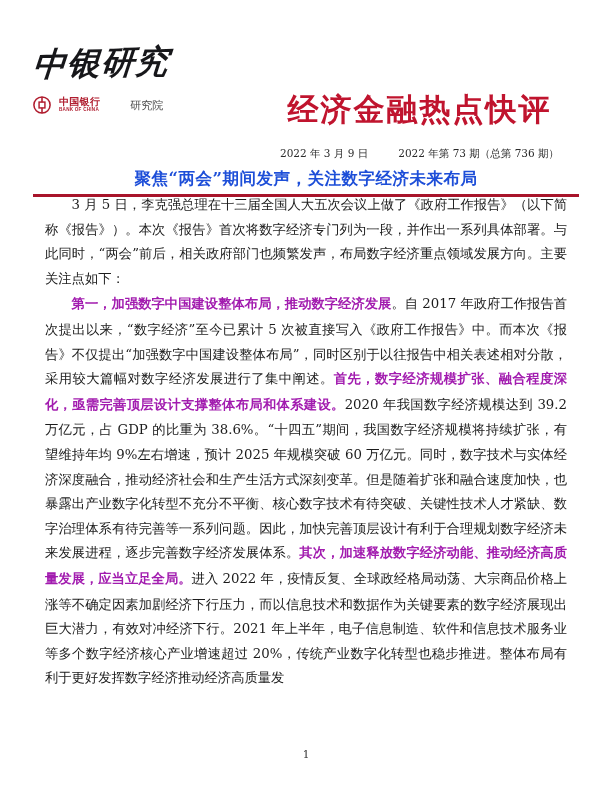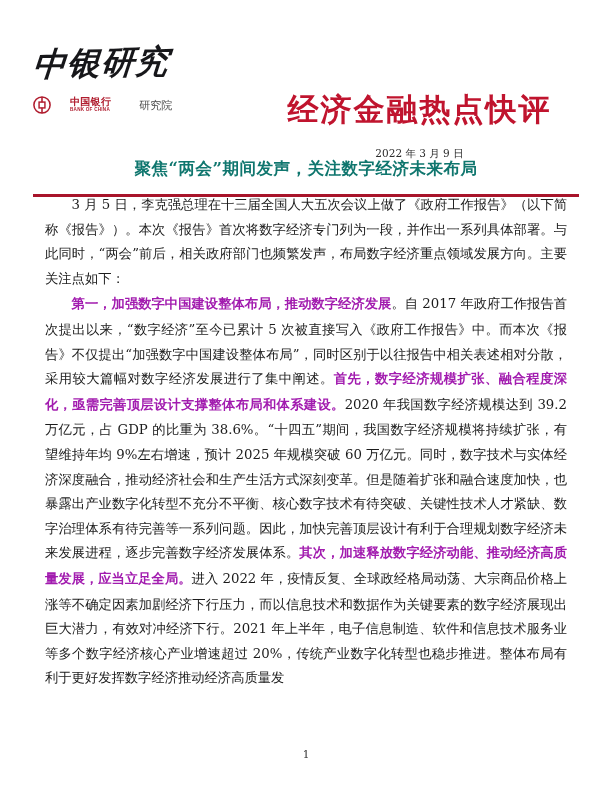--- a/index.html
+++ b/index.html
@@ -48,21 +48,21 @@
     color: #17171a;
     line-height: 1;
     transform: skewX(-6deg) rotate(-1.6deg);
     transform-origin: left center;
     white-space: nowrap;
   }
 
   .brand-sub {
     display: flex;
     align-items: center;
-    gap: 19px;
+    gap: 8px;
     margin-top: 14px;
     height: 20px;
   }
 
   .boc-mark {
     width: 18px;
     height: 18px;
     flex: 0 0 18px;
   }
 
@@ -89,21 +89,21 @@
     color: #b01c2e;
     letter-spacing: 0.25px;
     margin-top: 1.5px;
     white-space: nowrap;
   }
 
   .boc-inst {
     font-family: Liberation Serif, serif;
     font-size: 11px;
     color: #4a4a4a;
-    margin-left: 9px;
+    margin-left: 22px;
     white-space: nowrap;
   }
 
   .masthead-right {
     position: absolute;
     right: 20px;
     top: 0px;
     width: 345px;
     text-align: center;
   }
@@ -136,27 +136,27 @@
     top: 146px;
     width: 546px;
     height: 3px;
     background: #a8142a;
   }
 
   
   .doc-title {
     position: absolute;
     left: 0;
-    top: 158px;
+    top: 168px;
     width: 612px;
     text-align: center;
     font-family: "DejaVu Serif", "Liberation Serif", serif;
     font-size: 16.5px;
     font-weight: 700;
-    color: #0f766e;
+    color: #1d4ed8;
     letter-spacing: 0.5px;
   }
 
   .content {
     position: absolute;
     left: 44px;
     top: 192px;
     width: 524px;
   }
 
@@ -212,20 +212,21 @@
           <span class="boc-en">BANK OF CHINA</span>
         </span>
         <span class="boc-inst">研究院</span>
       </div>
     </div>
 
     <div class="masthead-right">
       <div class="pub-title">经济金融热点快评</div>
       <div class="pub-meta">
         <span>2022 年 3 月 9 日</span>
+        <span>2022 年第 73 期（总第 736 期）</span>
       </div>
     </div>
 
     <div class="rule"></div>
   </div>
 
   <div class="doc-title">聚焦“两会”期间发声，关注数字经济未来布局</div>
 
   <div class="content">
       <p class="para"><span>3 月 5 日，李克强总理在十三届全国人大五次会议上做了《政府工作报告》（以下简称《报告》）。本次《报告》首次将数字经济专门列为一段，并作出一系列具体部署。与此同时，“两会”前后，相关政府部门也频繁发声，布局数字经济重点领域发展方向。主要关注点如下：</span></p>

